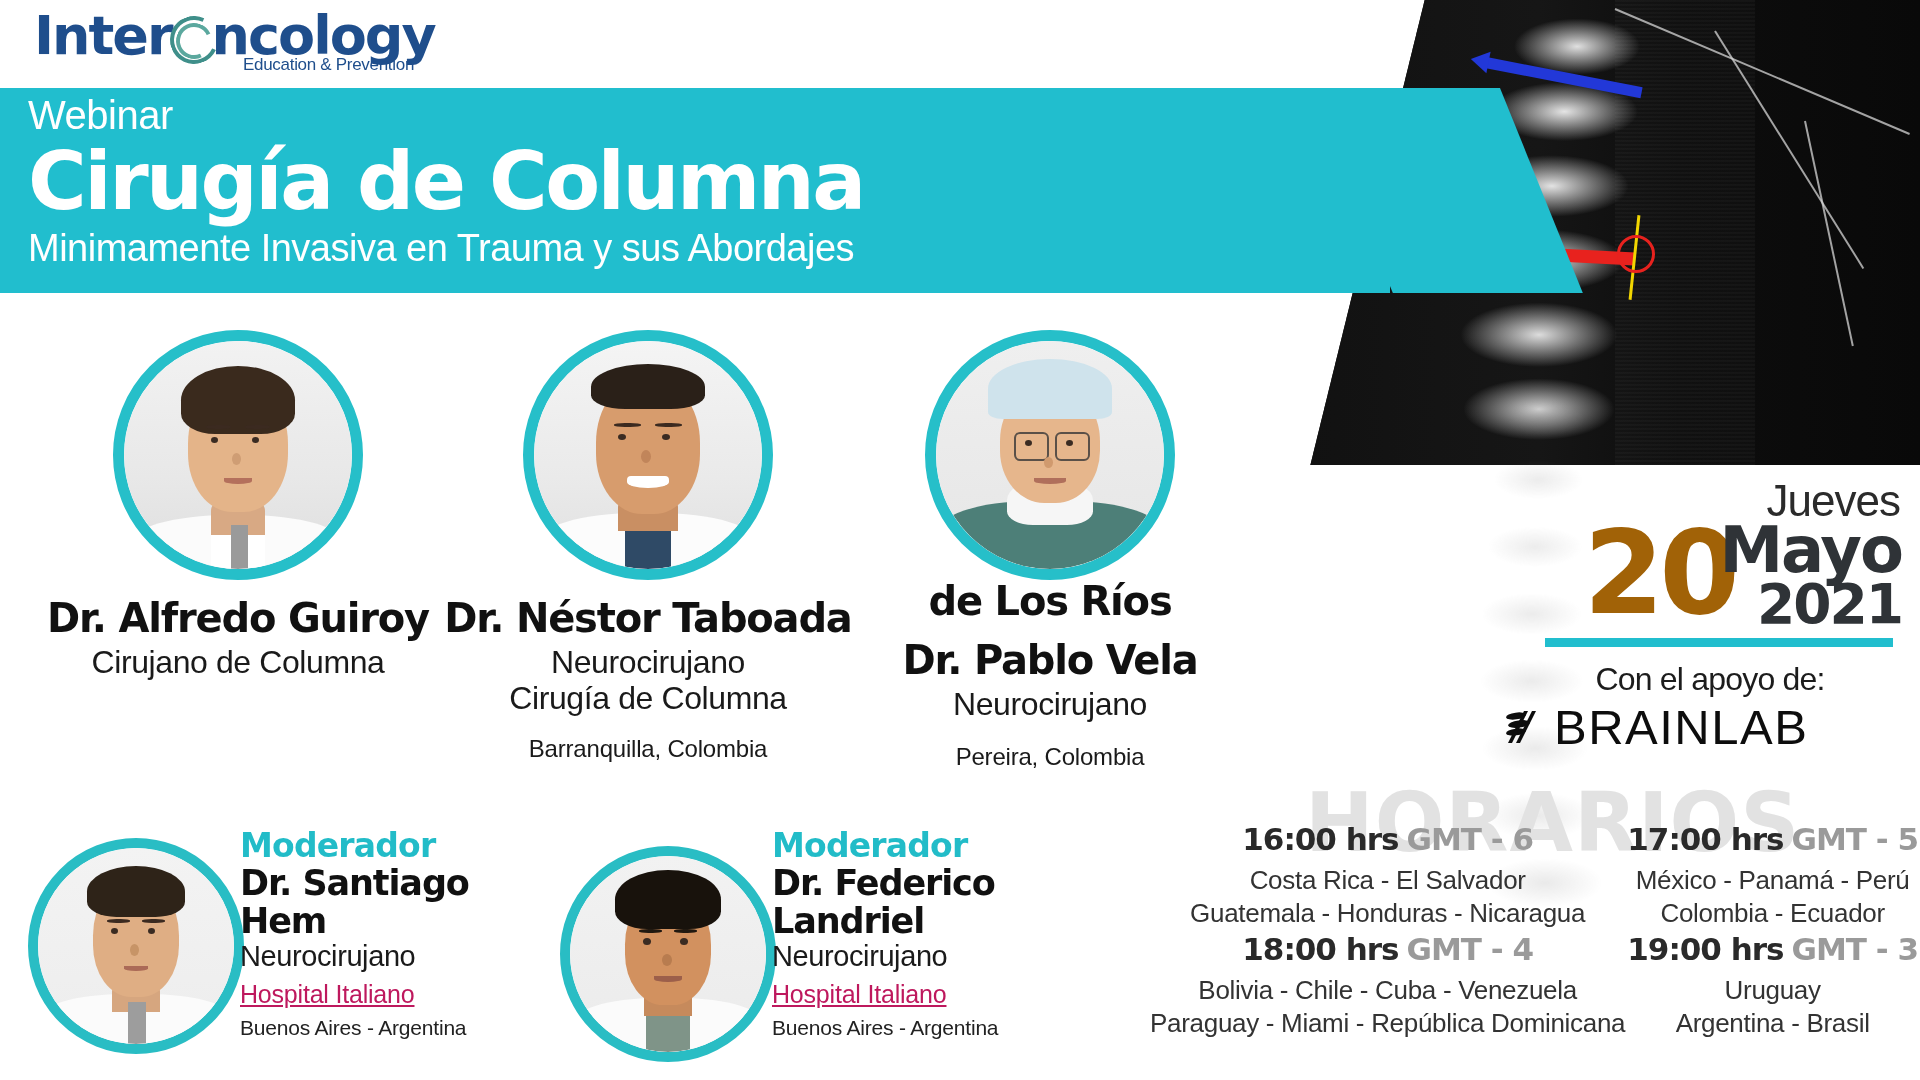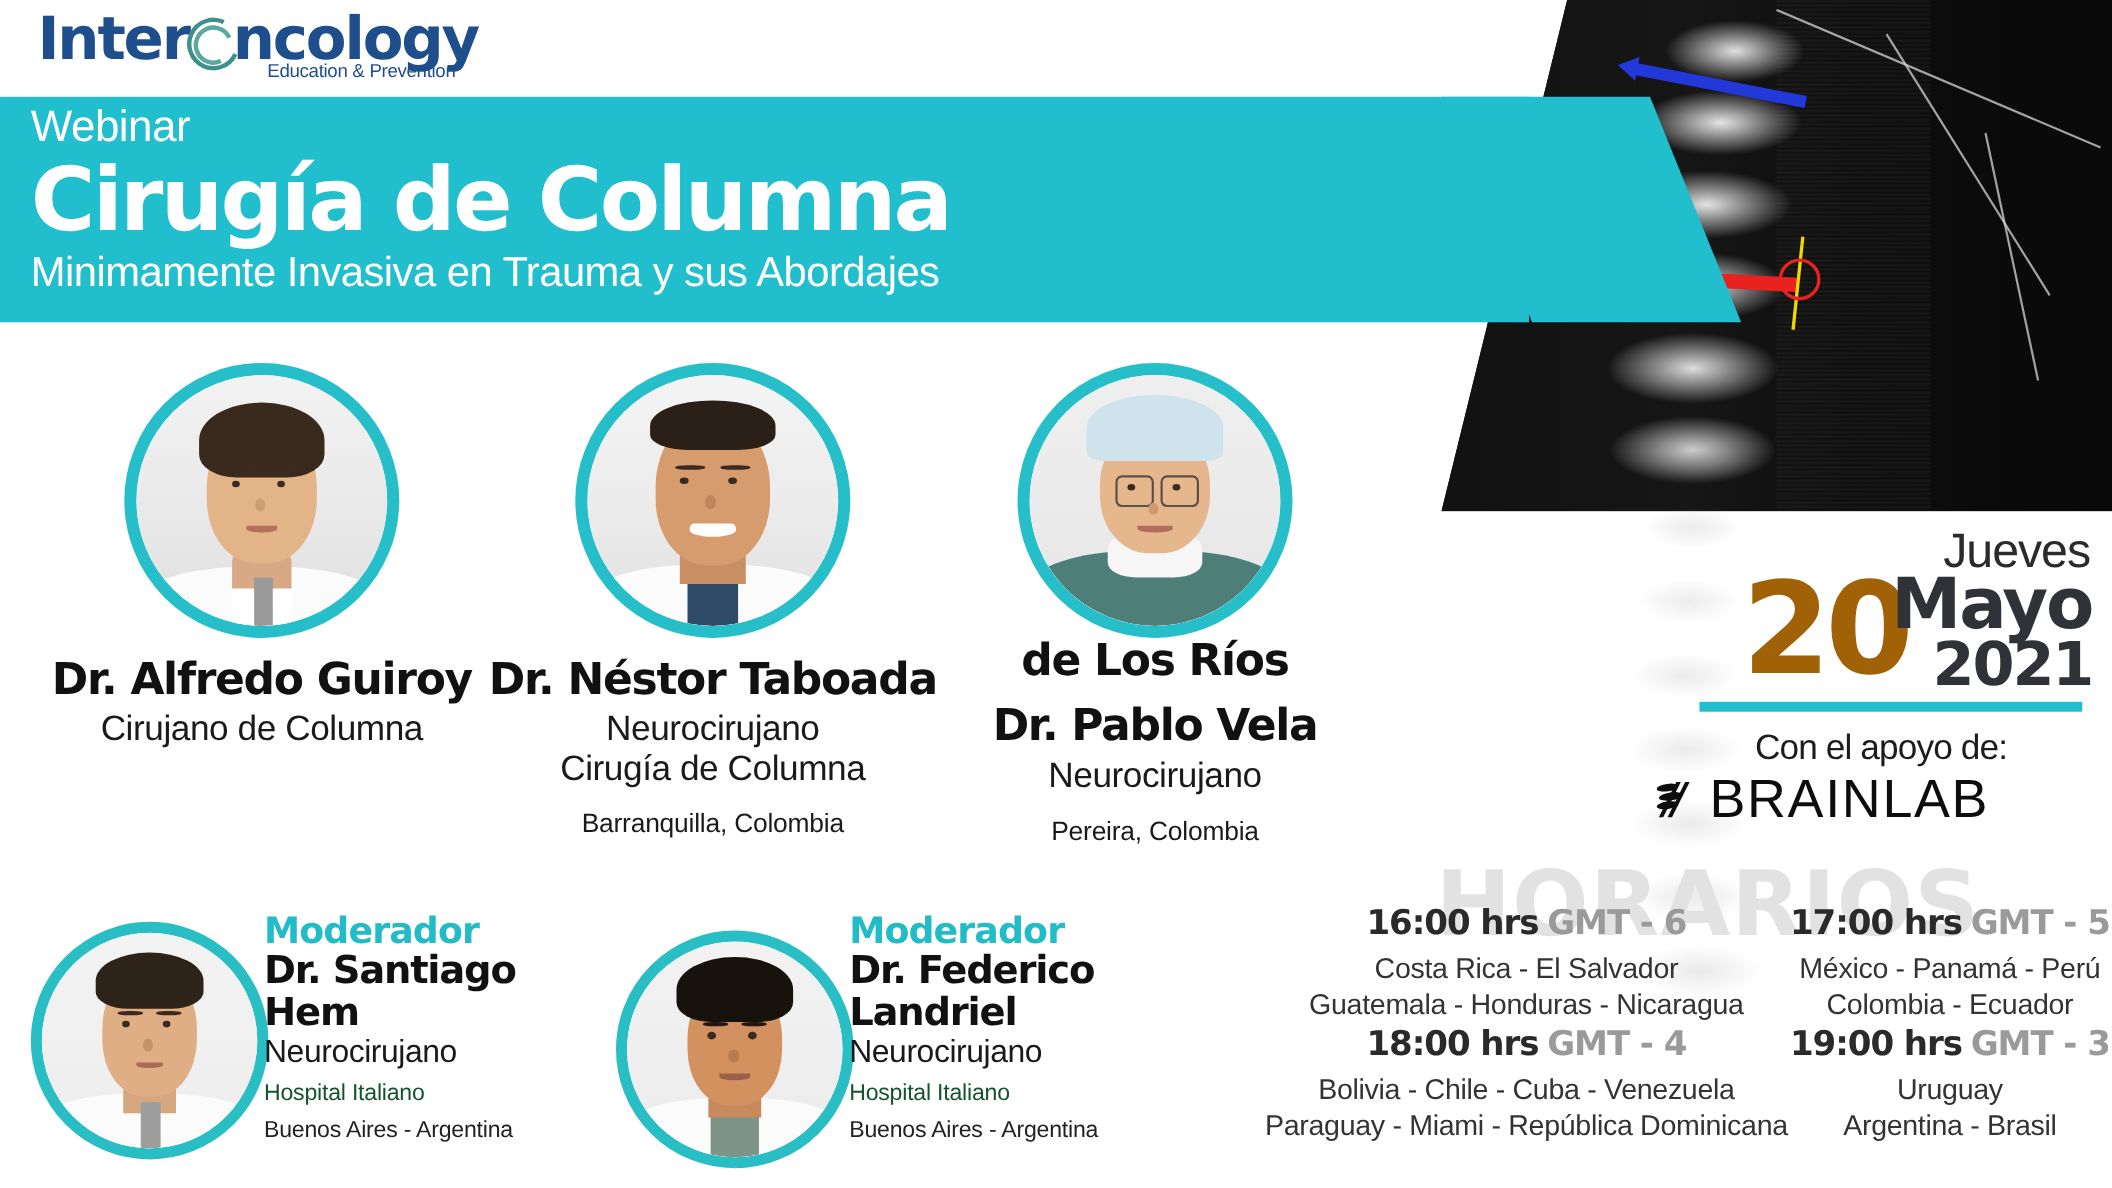--- a/index.html
+++ b/index.html
@@ -335,24 +335,25 @@
     letter-spacing: -1.1px;
     line-height: 38px;
   }
   .mod-role {
     color: #1a1a1a;
     font-size: 29px;
     line-height: 33px;
     letter-spacing: -0.4px;
   }
   .mod-hosp {
-    color: #14532d;
-    font-size: 21px;
+    color: #be185d;
+    font-size: 25px;
     line-height: 30px;
     letter-spacing: -0.2px;
+    text-decoration: underline;
   }
   .mod-loc {
     color: #222;
     font-size: 21px;
     line-height: 30px;
     letter-spacing: -0.2px;
   }
 
   
   #date-block {

